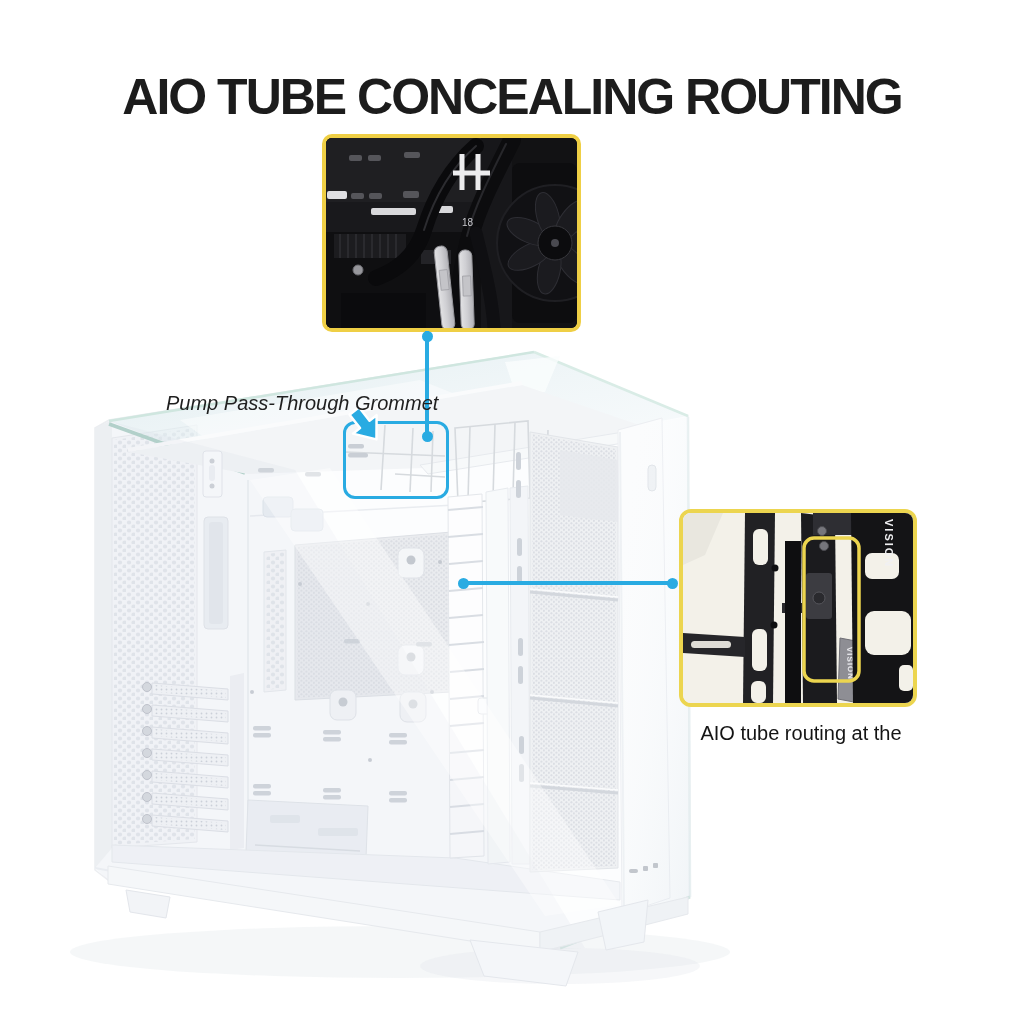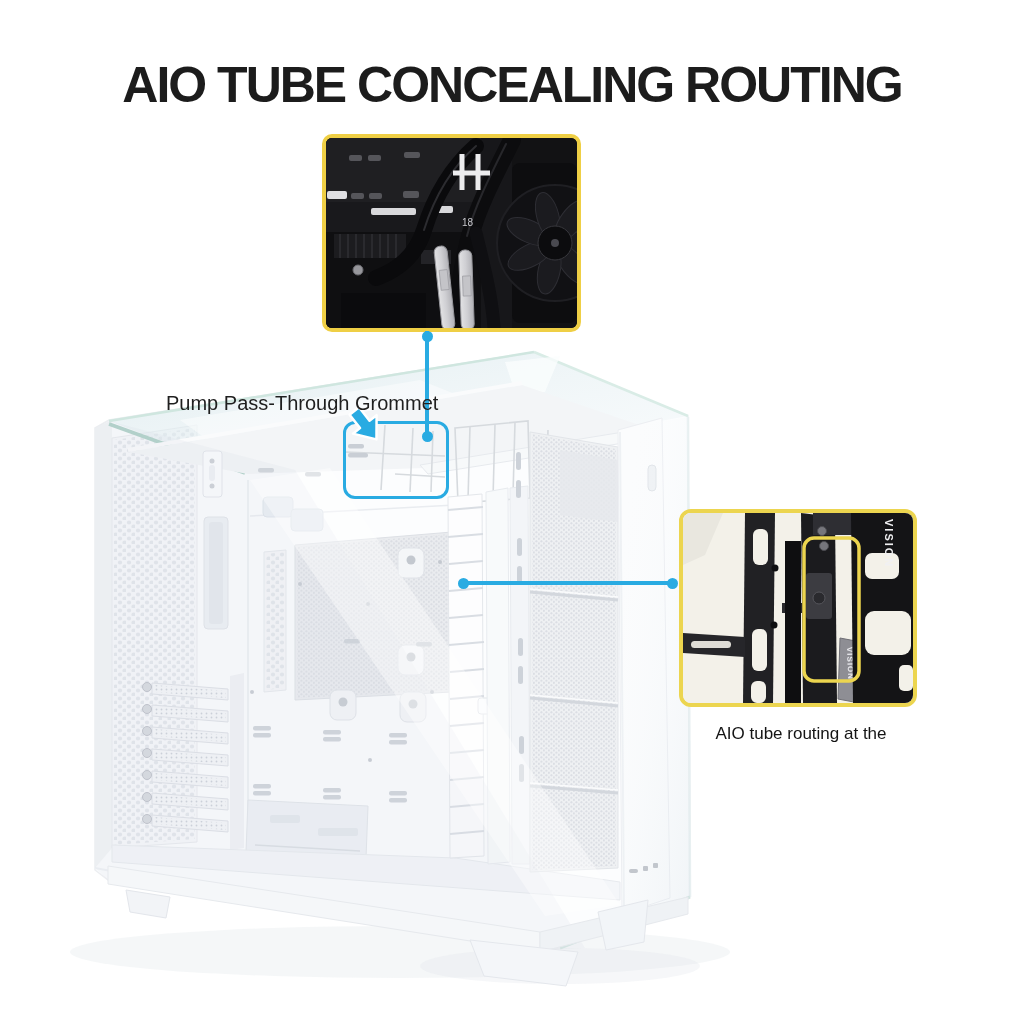--- a/index.html
+++ b/index.html
@@ -1,23 +1,23 @@
 <!DOCTYPE html>
 <html><head>
 <meta charset="utf-8">
 <style>
   html,body{margin:0;padding:0;background:#ffffff;}
   body{width:1024px;height:1024px;position:relative;overflow:hidden;
        font-family:"Liberation Sans","DejaVu Sans",sans-serif;}
   .abs{position:absolute;}
-  .title{left:0;top:56px;width:1024px;text-align:center;
+  .title{left:0;top:68px;width:1024px;text-align:center;
          font-size:50px;font-weight:bold;letter-spacing:-2px;color:#1c1c1c;}
-  .callout-label{left:166px;top:392px;font-size:20px;color:#1f1f1f;}
+  .callout-label{left:166px;top:392px;font-size:20px;color:#1f1f1f;font-style:italic;}
   .caption{left:688px;top:724px;width:226px;text-align:center;
-           font-size:17px;line-height:19px;color:#141414;}
+           font-size:20px;line-height:19px;color:#141414;}
   .photo{border:4px solid #efcf45;border-radius:10px;overflow:hidden;background:#141414;}
   .photo2{border:4px solid #ecd54f;border-radius:12px;overflow:hidden;background:#f3f1e9;}
   .cyan-box{border:3.5px solid #29abe2;border-radius:12px;background:transparent;}
   .cline{background:#29abe2;}
   .dot{width:11px;height:11px;border-radius:50%;background:#29abe2;}
   svg{display:block;}
 </style>
 </head>
 <body>
 

